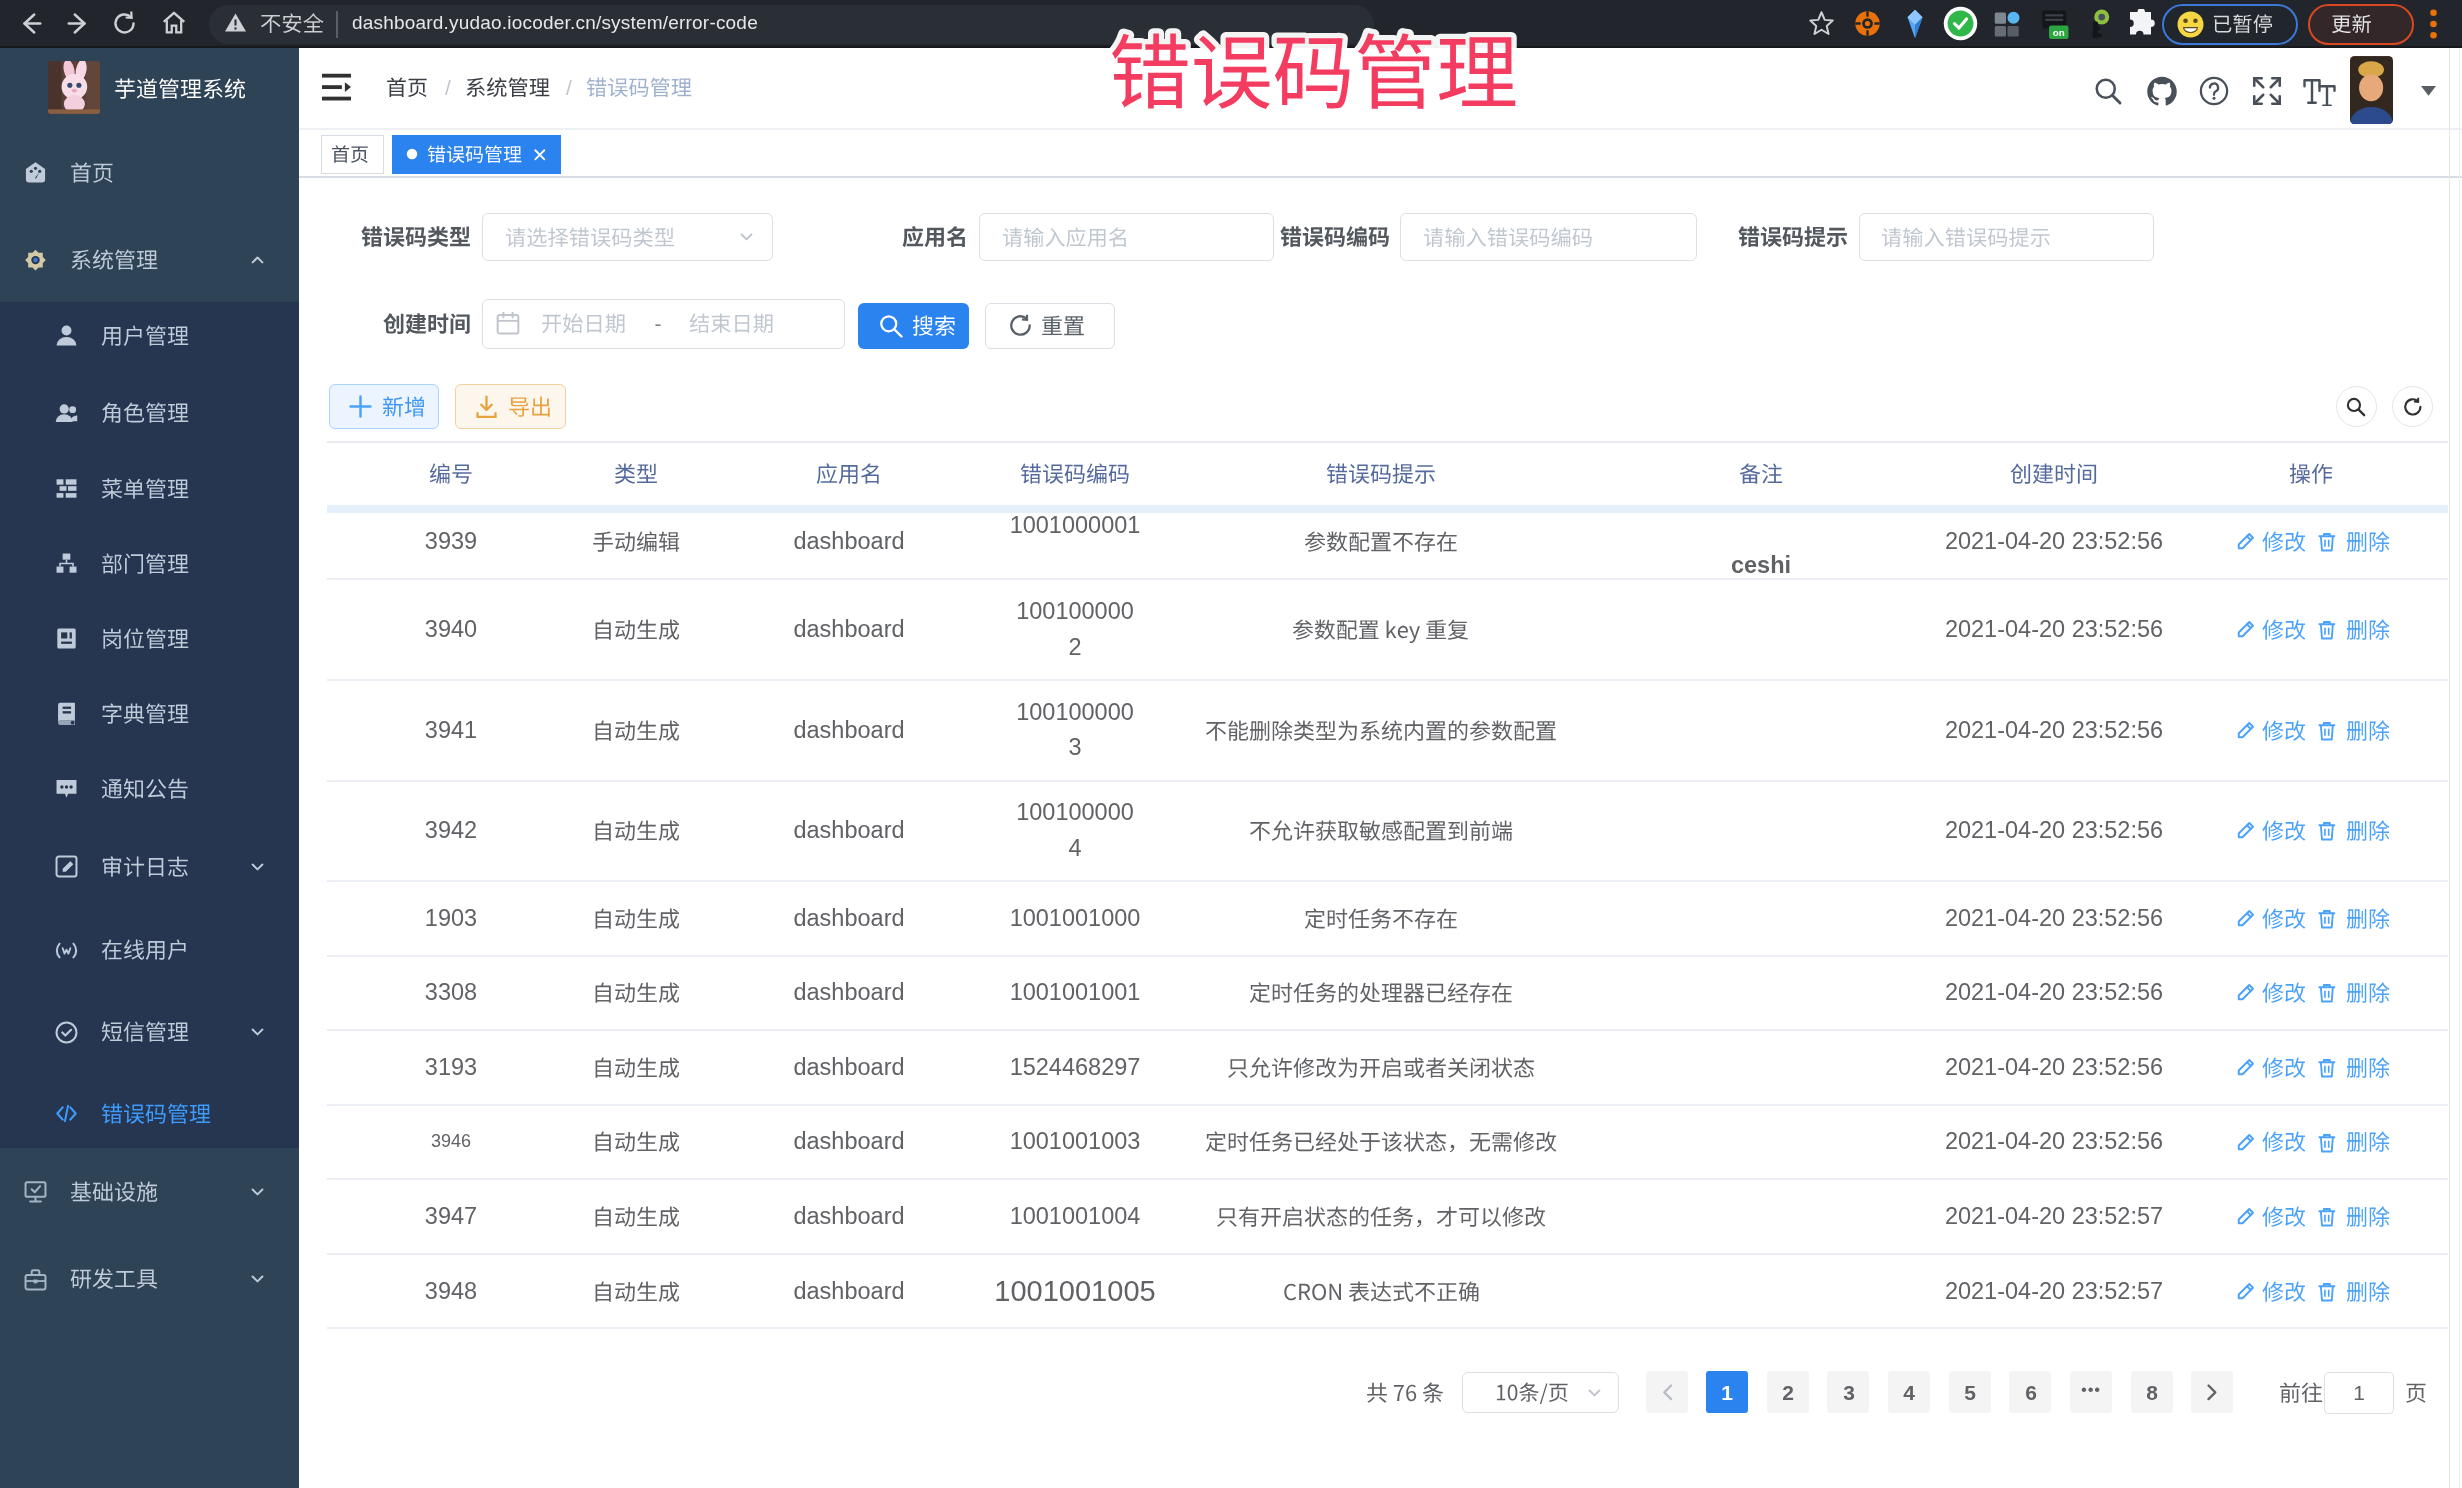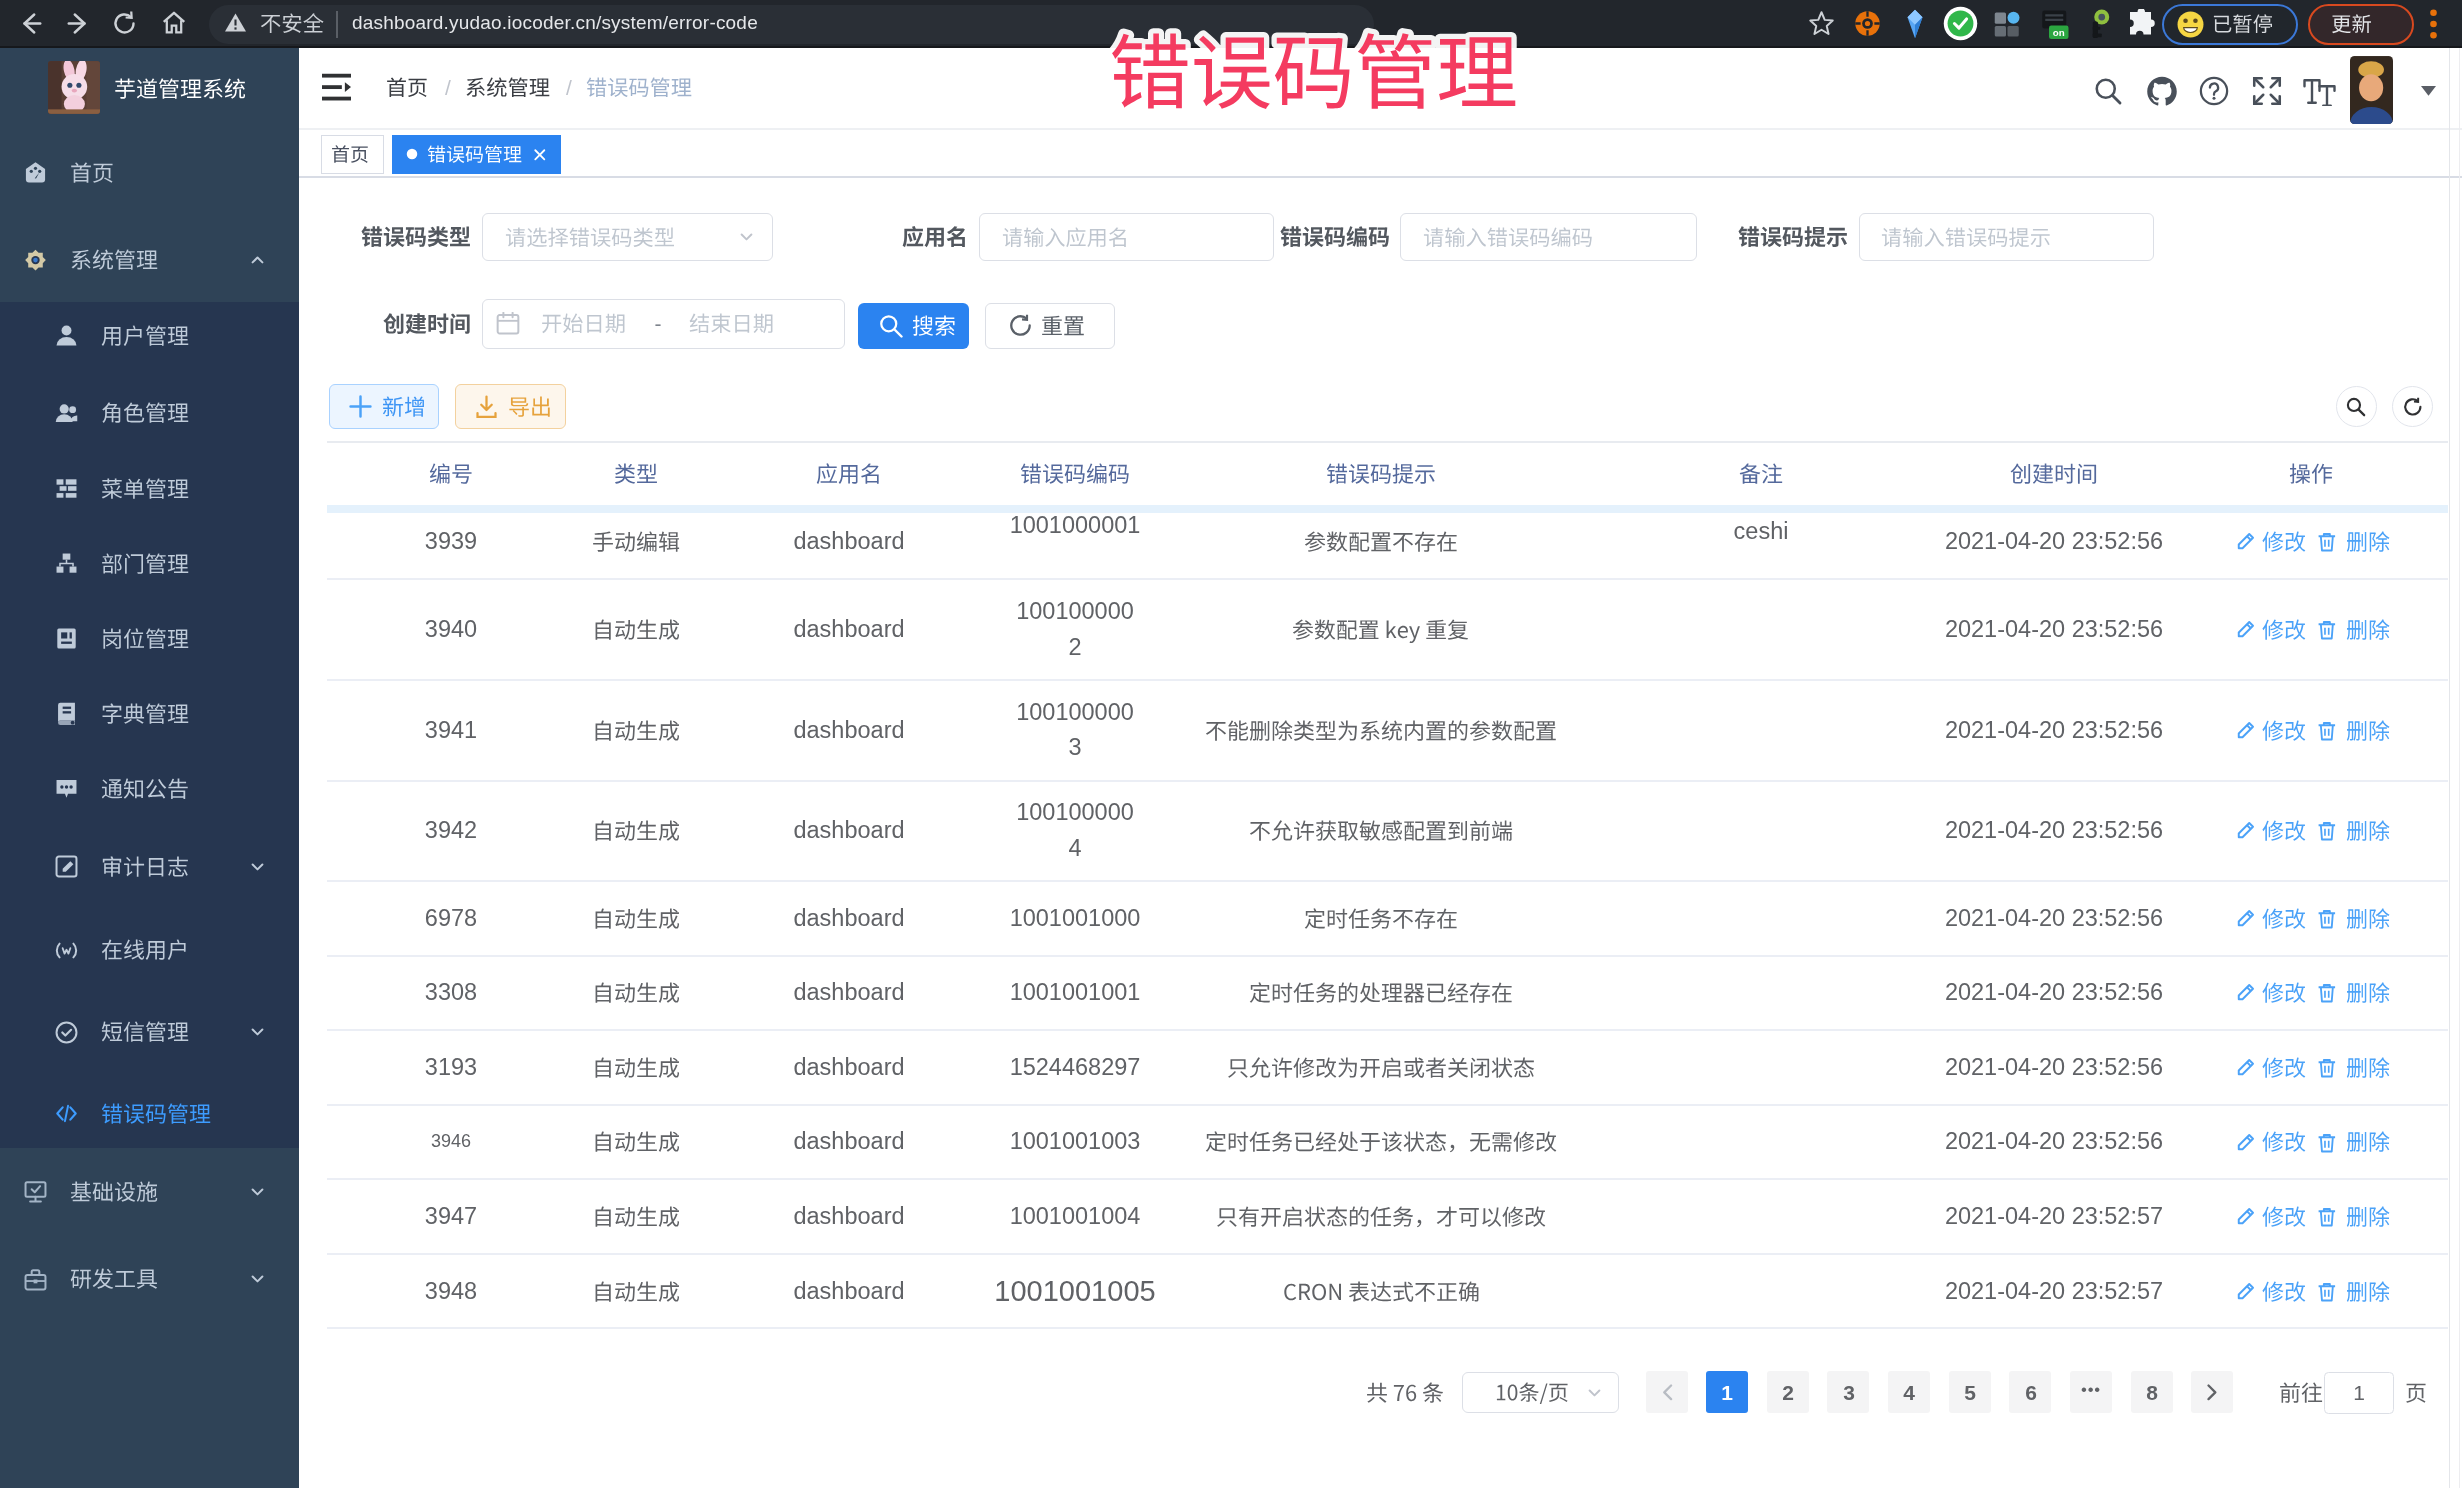--- a/index.html
+++ b/index.html
@@ -508,21 +508,21 @@
     <div class="ab" style="left:327px;top:578px;width:2121px;height:2.3px;background:#ebeef5"></div>
     <div class="ab" style="left:451px;top:530px;font-family:'Liberation Sans',sans-serif;font-size:23.5px;font-weight:400;color:#606266;line-height:23.5px;white-space:pre;transform:translateX(-50%);">3939</div>
     <svg class="ab " style="left:592px;top:531px;" width="88" height="24" viewBox="0 -24.9 116.0 31.3">
       <use href="#g48" fill="#606266"></use>
     </svg>
     <div class="ab" style="left:849px;top:530px;font-family:'Liberation Sans',sans-serif;font-size:23.5px;font-weight:400;color:#606266;line-height:23.5px;white-space:pre;transform:translateX(-50%);">dashboard</div>
     <div class="ab" style="left:1075px;top:514px;font-family:'Liberation Sans',sans-serif;font-size:23.5px;font-weight:400;color:#606266;line-height:23.5px;white-space:pre;transform:translateX(-50%);">1001000001</div>
     <svg class="ab " style="left:1304px;top:531px;" width="154" height="24" viewBox="0 -24.9 203.0 31.3">
       <use href="#g49" fill="#606266"></use>
     </svg>
-    <div class="ab" style="left:1761px;top:520px;font-family:'Liberation Sans',sans-serif;font-size:23.5px;font-weight:400;color:#606266;line-height:23.5px;white-space:pre;transform:translateX(-50%);">ceshi</div>
+    <div class="ab" style="left:1761px;top:554px;font-family:'Liberation Sans',sans-serif;font-size:23.5px;font-weight:700;color:#606266;line-height:23.5px;white-space:pre;transform:translateX(-50%);">ceshi</div>
     <div class="ab" style="left:2054px;top:530px;font-family:'Liberation Sans',sans-serif;font-size:23.5px;font-weight:400;color:#606266;line-height:23.5px;white-space:pre;transform:translateX(-50%);">2021-04-20 23:52:56</div>
     <svg class="ab" style="left:2235px;top:531px;" width="21" height="21" viewBox="0 0 28 28" fill="none">
       <path d="M19 4 L24 9 L10 23 H5 V18 Z" stroke="#4ba2f8" stroke-width="2.6" fill="none" stroke-linejoin="round"></path>
       <path d="M16 7 L21 12" stroke="#4ba2f8" stroke-width="2.4"></path>
     </svg>
     <svg class="ab " style="left:2262px;top:531px;" width="44" height="24" viewBox="0 -24.9 58.0 31.3">
       <use href="#g50" fill="#4ba2f8"></use>
     </svg>
     <svg class="ab" style="left:2317px;top:531px;" width="19.7" height="21" viewBox="0 0 26 28" fill="none">
       <path d="M2 7 H24 M9 7 V4 H17 V7 M5 7 L6.5 26 H19.5 L21 7" stroke="#4ba2f8" stroke-width="2.5" fill="none" stroke-linejoin="round"></path>
@@ -603,21 +603,21 @@
       <use href="#g50" fill="#4ba2f8"></use>
     </svg>
     <svg class="ab" style="left:2317px;top:820px;" width="19.7" height="21" viewBox="0 0 26 28" fill="none">
       <path d="M2 7 H24 M9 7 V4 H17 V7 M5 7 L6.5 26 H19.5 L21 7" stroke="#4ba2f8" stroke-width="2.5" fill="none" stroke-linejoin="round"></path>
       <path d="M10.5 11.5 V21 M15.5 11.5 V21" stroke="#4ba2f8" stroke-width="2.2"></path>
     </svg>
     <svg class="ab " style="left:2346px;top:820px;" width="44" height="24" viewBox="0 -24.9 58.0 31.3">
       <use href="#g51" fill="#4ba2f8"></use>
     </svg>
     <div class="ab" style="left:327px;top:955px;width:2121px;height:2.3px;background:#ebeef5"></div>
-    <div class="ab" style="left:451px;top:907px;font-family:'Liberation Sans',sans-serif;font-size:23.5px;font-weight:400;color:#606266;line-height:23.5px;white-space:pre;transform:translateX(-50%);">6978</div>
+    <div class="ab" style="left:451px;top:907px;font-family:'Liberation Sans',sans-serif;font-size:23.5px;font-weight:400;color:#606266;line-height:23.5px;white-space:pre;transform:translateX(-50%);">1903</div>
     <svg class="ab " style="left:592px;top:908px;" width="88" height="24" viewBox="0 -24.9 116.0 31.3">
       <use href="#g52" fill="#606266"></use>
     </svg>
     <div class="ab" style="left:849px;top:907px;font-family:'Liberation Sans',sans-serif;font-size:23.5px;font-weight:400;color:#606266;line-height:23.5px;white-space:pre;transform:translateX(-50%);">dashboard</div>
     <div class="ab" style="left:1075px;top:907px;font-family:'Liberation Sans',sans-serif;font-size:23.5px;font-weight:400;color:#606266;line-height:23.5px;white-space:pre;transform:translateX(-50%);">1001001000</div>
     <svg class="ab " style="left:1304px;top:908px;" width="154" height="24" viewBox="0 -24.9 203.0 31.3">
       <use href="#g56" fill="#606266"></use>
     </svg>
     <div class="ab" style="left:2054px;top:907px;font-family:'Liberation Sans',sans-serif;font-size:23.5px;font-weight:400;color:#606266;line-height:23.5px;white-space:pre;transform:translateX(-50%);">2021-04-20 23:52:56</div>
     <svg class="ab" style="left:2235px;top:908px;" width="21" height="21" viewBox="0 0 28 28" fill="none">

